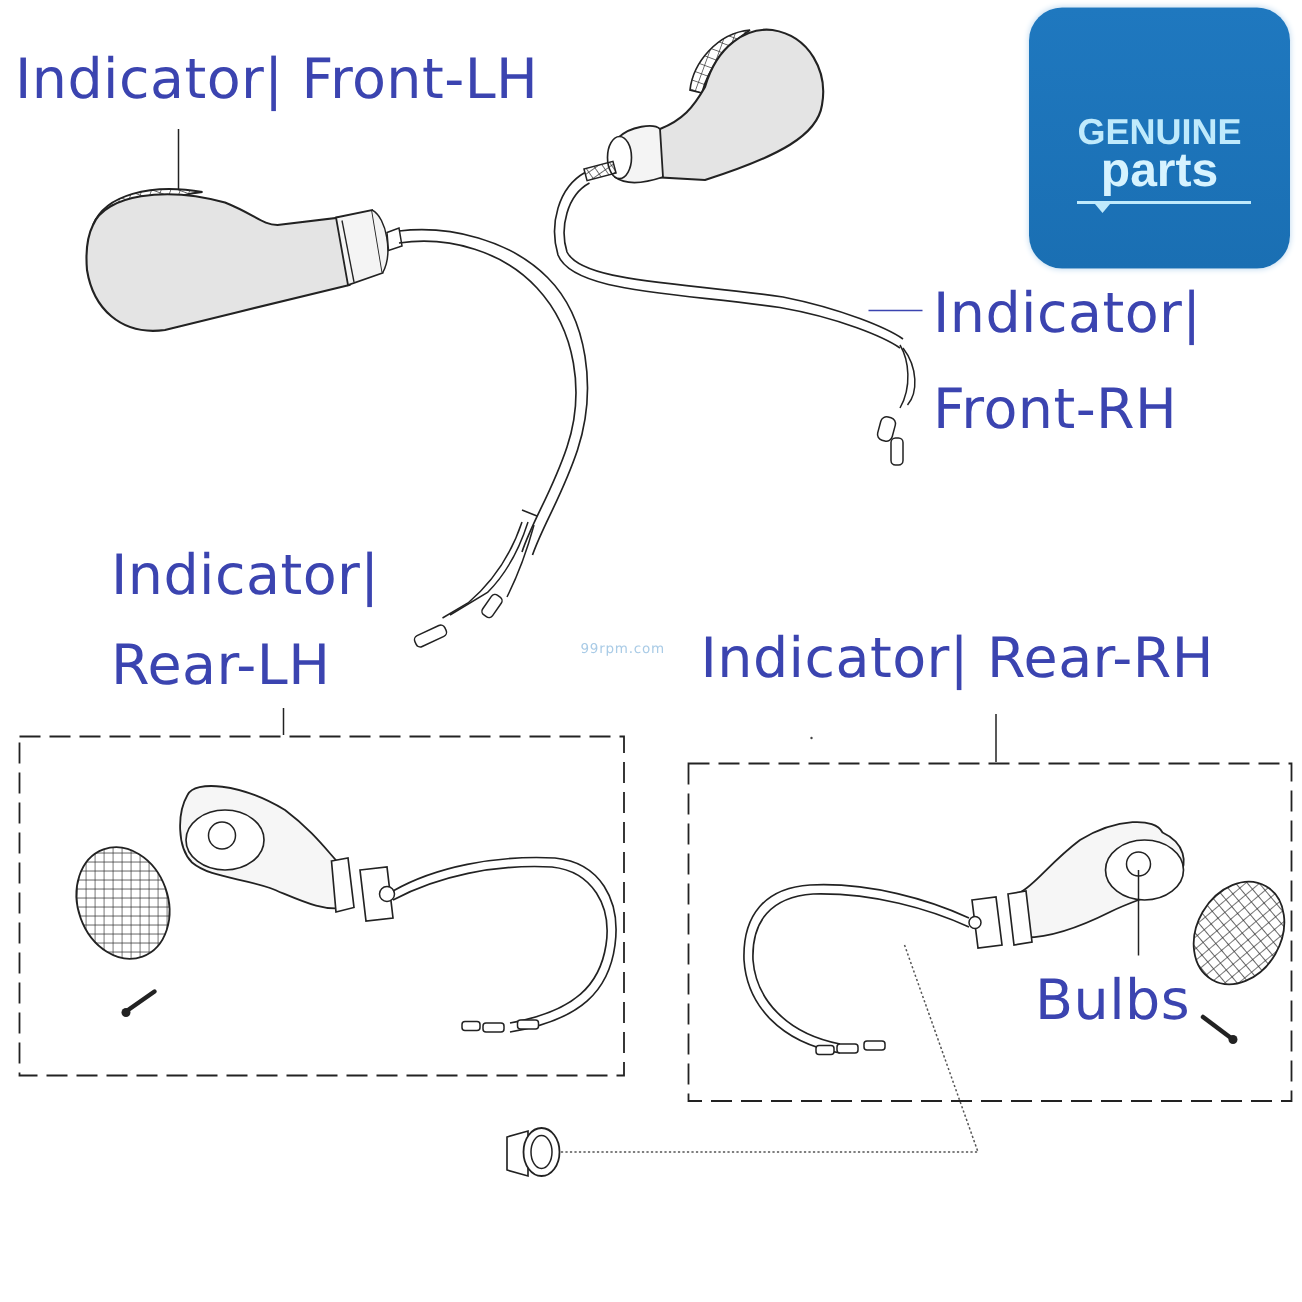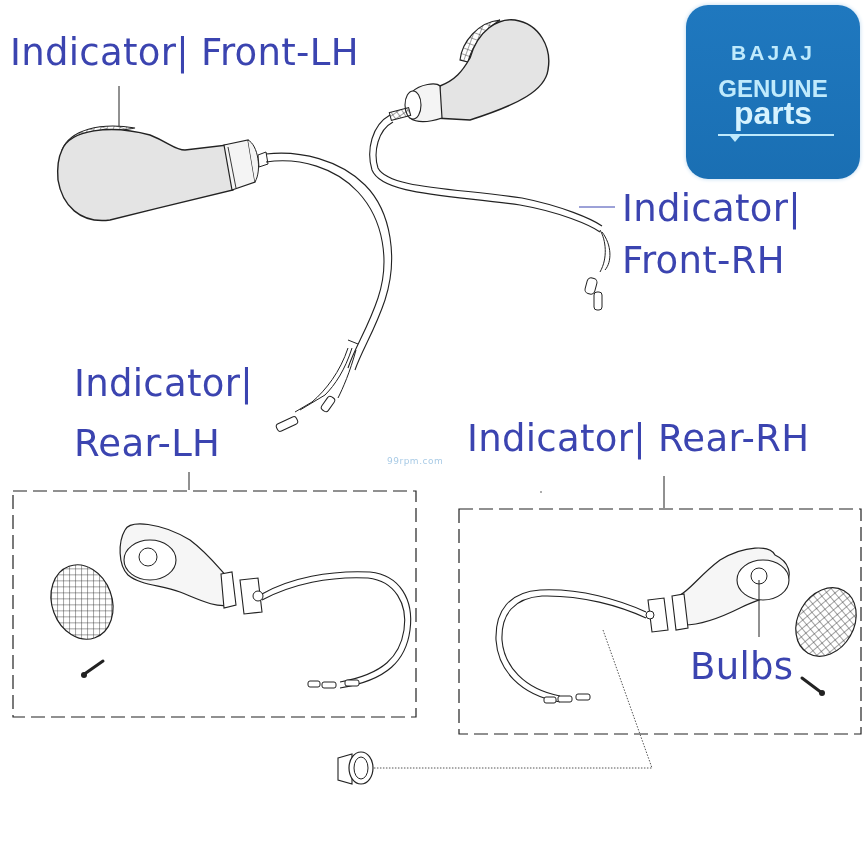--- a/index.html
+++ b/index.html
@@ -1,18 +1,18 @@
 <!DOCTYPE html>
 <html><head>
   <meta charset="utf-8">
   <style>
     html, body { margin: 0; padding: 0; background: #ffffff; }
     body { width: 868px; height: 868px; position: relative; overflow: hidden; font-family: "DejaVu Sans", sans-serif; }
     .label { position: absolute; color: #3b44b0; font-size: 37px; line-height: 58px; white-space: nowrap; letter-spacing: 0.3px; }
-    .watermark { position: absolute; color: #a9cbe6; font-size: 9px; font-family: "DejaVu Sans", sans-serif; letter-spacing: 0.5px; margin-top: 28px; }
+    .watermark { position: absolute; color: #a9cbe6; font-size: 9px; font-family: "DejaVu Sans", sans-serif; letter-spacing: 0.5px; }
     svg.art { position: absolute; left: 0; top: 0; }
     .logo { position: absolute; left: 686px; top: 5px; width: 174px; height: 174px; border-radius: 22px;
             background: linear-gradient(180deg, #1f78bf 0%, #1a6fb3 100%); box-shadow: 0 0 4px #b9d6ee; }
     .logo .bajaj { position: absolute; left: 0; right: 0; top: 36px; text-align: center; color: #bfeafc;
                    font-family: "Liberation Sans", sans-serif; font-weight: bold; font-size: 21px; letter-spacing: 3px; }
     .logo .genuine { position: absolute; left: 0; right: 0; top: 70px; text-align: center; color: #bfeafc;
                      font-family: "Liberation Sans", sans-serif; font-size: 24px; font-weight: bold; }
     .logo .parts { position: absolute; left: 0; right: 0; top: 90px; text-align: center; color: #d6f3ff;
                    font-family: "Liberation Sans", sans-serif; font-weight: bold; font-size: 32px; }
     .logo .underline { position: absolute; left: 32px; width: 116px; top: 129px; height: 2px; background: #bfeafc; }
@@ -119,31 +119,30 @@
     <polyline points="603,630 652,768 372,768" fill="none" stroke="#555" stroke-width="1" stroke-dasharray="1.5 1.5"></polyline>
     <path d="M338 758 L352 754 L352 784 L338 780 Z" fill="#fff" stroke="#222" stroke-width="1.1"></path>
     <ellipse cx="361" cy="768" rx="12" ry="16" fill="#fff" stroke="#222" stroke-width="1.2"></ellipse>
     <ellipse cx="361" cy="768" rx="7" ry="11" fill="#fff" stroke="#222" stroke-width="1"></ellipse>
   </g>
 
   <circle cx="541" cy="492" r="0.8" fill="#444"></circle>
 </svg>
 
 <div class="logo">
-  <div class="bajaj">BAJAJ</div>
   <div class="genuine">GENUINE</div>
   <div class="parts">parts</div>
   <div class="underline"></div>
   <div class="tick"></div>
 </div>
 
 <div class="label" style="left:10px; top:24px;text-align:center;">Indicator| Front-LH</div>
 
 <div class="label" style="left:622px; top:180px;">Indicator|</div>
-<div class="label" style="left:622px; top:232px;">Front-RH</div>
+<div class="label" style="left:622px; top:244px;">Front-RH</div>
 
 <div class="label" style="left:74px; top:355px;">Indicator|</div>
 <div class="label" style="left:74px; top:415px;">Rear-LH</div>
 
 <div class="label" style="left:467px; top:410px;">Indicator| Rear-RH</div>
 
 <div class="label" style="left:690px; top:638px;">Bulbs</div>
 
 <div class="watermark" style="left:387px; top:428px;">99rpm.com</div>
 

